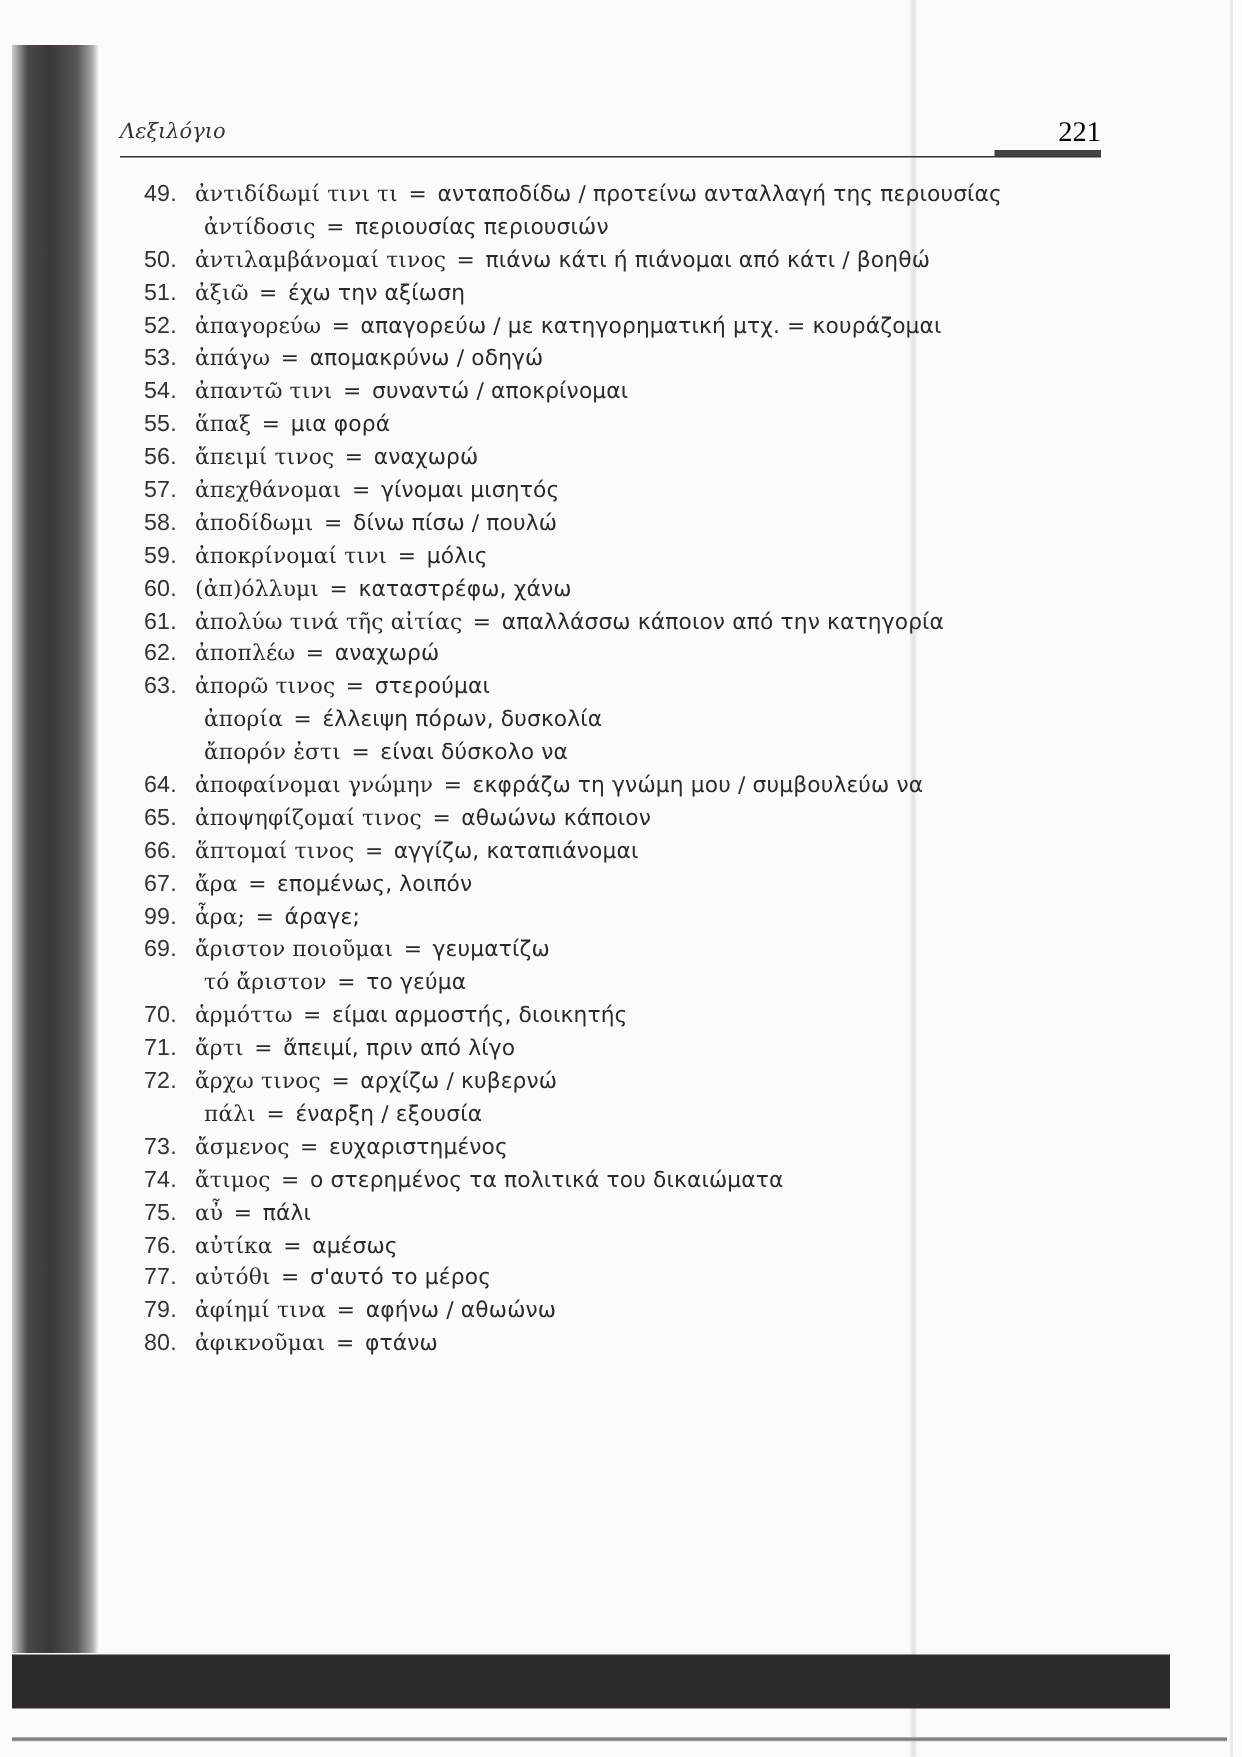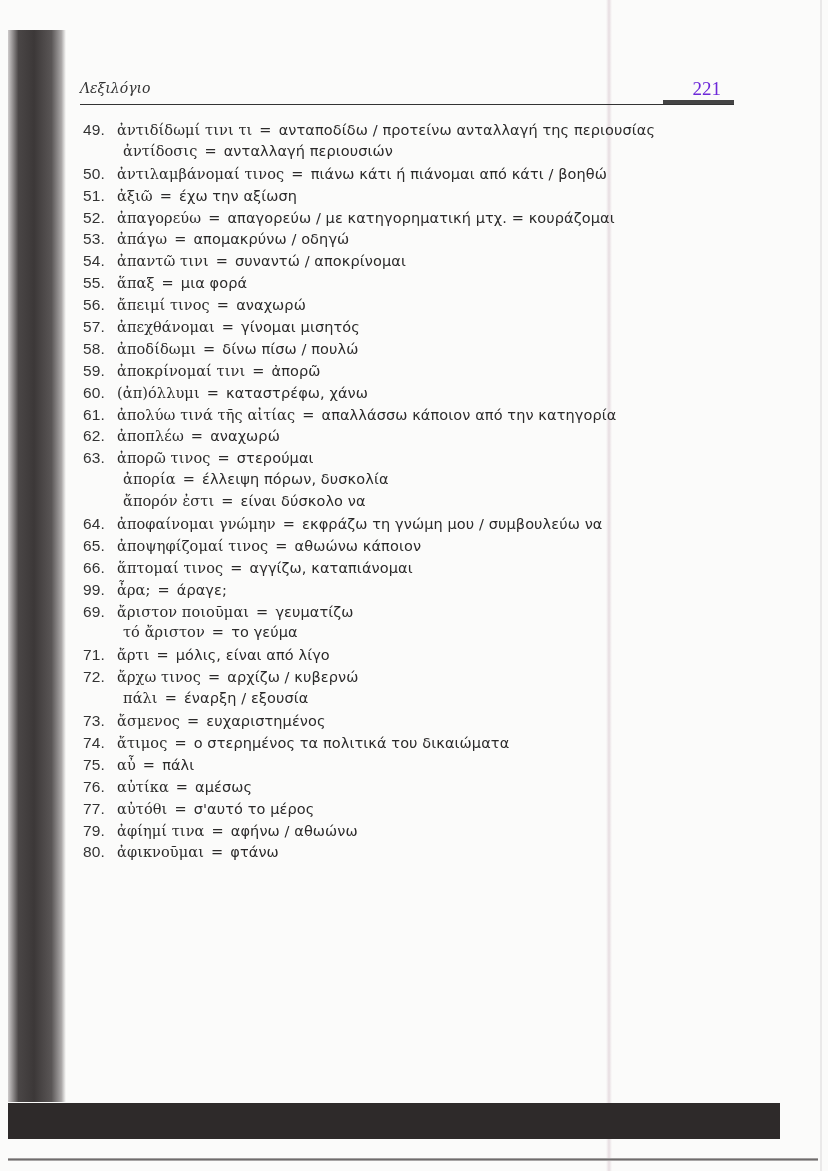--- a/index.html
+++ b/index.html
@@ -31,31 +31,31 @@
   }
   .header {
     position: absolute; left: 80px; top: 80px; width: 654px; height: 24px;
   }
   .header-title {
     position: absolute; left: 0; top: 0;
     font-family: "DejaVu Serif", serif; font-style: italic;
     font-size: 14px; color: #333;
   }
   .header-page {
-    position: absolute; right: 13px; top: -2px;
-    font-family: "Liberation Serif", serif; font-size: 19px; color: #6d28d9;
+    position: absolute; right: 0; top: -2px;
+    font-family: "Liberation Serif", serif; font-size: 19px; color: #000000;
   }
   .header-rule {
     position: absolute; left: 80px; top: 104px; width: 654px; height: 1px; background: #333;
   }
   .header-rule-thick {
     position: absolute; left: 663px; top: 100px; width: 71px; height: 4px; background: #444;
   }
   .entries {
-    position: absolute; left: 83px; top: 119px; width: 680px;
+    position: absolute; left: 96px; top: 119px; width: 680px;
     font-size: 15.5px; line-height: 21.9px; letter-spacing: 0.1px;
   }
   .line { white-space: nowrap; position: relative; height: 21.9px; }
   .num { display: inline-block; width: 34px; font-family: "Liberation Sans", sans-serif; font-size: 15.5px; color: #333; }
   .greek { font-family: "DejaVu Serif", serif; font-size: 14.5px; }
   .eq { padding: 0 2px; }
   .modern { font-family: "DejaVu Sans", sans-serif; font-size: 14.5px; }
   .sub { padding-left: 40px; }
   .cont { padding-left: 300px; }
 </style>
@@ -70,44 +70,46 @@
 
 <div class="header">
   <span class="header-title">Λεξιλόγιο</span>
   <span class="header-page">221</span>
 </div>
 <div class="header-rule"></div>
 <div class="header-rule-thick"></div>
 
 <div class="entries" id="entries">
     <div class="line"><span class="num">49.</span><span class="greek">ἀντιδίδωμί τινι τι</span> <span class="eq modern">=</span> <span class="modern">ανταποδίδω / προτείνω ανταλλαγή της περιουσίας</span></div>
-    <div class="line sub"><span class="greek">ἀντίδοσις</span> <span class="eq modern">=</span> <span class="modern">ανταλλαγή περιουσιών</span></div>
+    <div class="line sub"><span class="greek">ἀντίδοσις</span> <span class="eq modern">=</span> <span class="modern">περιουσίας περιουσιών</span></div>
     <div class="line"><span class="num">50.</span><span class="greek">ἀντιλαμβάνομαί τινος</span> <span class="eq modern">=</span> <span class="modern">πιάνω κάτι ή πιάνομαι από κάτι / βοηθώ</span></div>
     <div class="line"><span class="num">51.</span><span class="greek">ἀξιῶ</span> <span class="eq modern">=</span> <span class="modern">έχω την αξίωση</span></div>
     <div class="line"><span class="num">52.</span><span class="greek">ἀπαγορεύω</span> <span class="eq modern">=</span> <span class="modern">απαγορεύω / με κατηγορηματική μτχ. = κουράζομαι</span></div>
     <div class="line"><span class="num">53.</span><span class="greek">ἀπάγω</span> <span class="eq modern">=</span> <span class="modern">απομακρύνω / οδηγώ</span></div>
     <div class="line"><span class="num">54.</span><span class="greek">ἀπαντῶ τινι</span> <span class="eq modern">=</span> <span class="modern">συναντώ / αποκρίνομαι</span></div>
     <div class="line"><span class="num">55.</span><span class="greek">ἅπαξ</span> <span class="eq modern">=</span> <span class="modern">μια φορά</span></div>
     <div class="line"><span class="num">56.</span><span class="greek">ἄπειμί τινος</span> <span class="eq modern">=</span> <span class="modern">αναχωρώ</span></div>
     <div class="line"><span class="num">57.</span><span class="greek">ἀπεχθάνομαι</span> <span class="eq modern">=</span> <span class="modern">γίνομαι μισητός</span></div>
     <div class="line"><span class="num">58.</span><span class="greek">ἀποδίδωμι</span> <span class="eq modern">=</span> <span class="modern">δίνω πίσω / πουλώ</span></div>
-    <div class="line"><span class="num">59.</span><span class="greek">ἀποκρίνομαί τινι</span> <span class="eq modern">=</span> <span class="modern">ἀπορῶ</span></div>
+    <div class="line"><span class="num">59.</span><span class="greek">ἀποκρίνομαί τινι</span> <span class="eq modern">=</span> <span class="modern">μόλις</span></div>
     <div class="line"><span class="num">60.</span><span class="greek">(ἀπ)όλλυμι</span> <span class="eq modern">=</span> <span class="modern">καταστρέφω, χάνω</span></div>
     <div class="line"><span class="num">61.</span><span class="greek">ἀπολύω τινά τῆς αἰτίας</span> <span class="eq modern">=</span> <span class="modern">απαλλάσσω κάποιον από την κατηγορία</span></div>
     <div class="line"><span class="num">62.</span><span class="greek">ἀποπλέω</span> <span class="eq modern">=</span> <span class="modern">αναχωρώ</span></div>
     <div class="line"><span class="num">63.</span><span class="greek">ἀπορῶ τινος</span> <span class="eq modern">=</span> <span class="modern">στερούμαι</span></div>
     <div class="line sub"><span class="greek">ἀπορία</span> <span class="eq modern">=</span> <span class="modern">έλλειψη πόρων, δυσκολία</span></div>
     <div class="line sub"><span class="greek">ἄπορόν ἐστι</span> <span class="eq modern">=</span> <span class="modern">είναι δύσκολο να</span></div>
     <div class="line"><span class="num">64.</span><span class="greek">ἀποφαίνομαι γνώμην</span> <span class="eq modern">=</span> <span class="modern"> εκφράζω τη γνώμη μου / συμβουλεύω να</span></div>
     <div class="line"><span class="num">65.</span><span class="greek">ἀποψηφίζομαί τινος</span> <span class="eq modern">=</span> <span class="modern">αθωώνω κάποιον</span></div>
     <div class="line"><span class="num">66.</span><span class="greek">ἅπτομαί τινος</span> <span class="eq modern">=</span> <span class="modern">αγγίζω, καταπιάνομαι</span></div>
+    <div class="line"><span class="num">67.</span><span class="greek">ἄρα</span> <span class="eq modern">=</span> <span class="modern">επομένως, λοιπόν</span></div>
     <div class="line"><span class="num">99.</span><span class="greek">ἆρα;</span> <span class="eq modern">=</span> <span class="modern">άραγε;</span></div>
     <div class="line"><span class="num">69.</span><span class="greek">ἄριστον ποιοῦμαι</span> <span class="eq modern">=</span> <span class="modern">γευματίζω</span></div>
     <div class="line sub"><span class="greek">τό ἄριστον</span> <span class="eq modern">=</span> <span class="modern">το γεύμα</span></div>
-    <div class="line"><span class="num">71.</span><span class="greek">ἄρτι</span> <span class="eq modern">=</span> <span class="modern">μόλις, είναι από λίγο</span></div>
+    <div class="line"><span class="num">70.</span><span class="greek">ἁρμόττω</span> <span class="eq modern">=</span> <span class="modern">είμαι αρμοστής, διοικητής</span></div>
+    <div class="line"><span class="num">71.</span><span class="greek">ἄρτι</span> <span class="eq modern">=</span> <span class="modern">ἄπειμί, πριν από λίγο</span></div>
     <div class="line"><span class="num">72.</span><span class="greek">ἄρχω τινος</span> <span class="eq modern">=</span> <span class="modern">αρχίζω / κυβερνώ</span></div>
     <div class="line sub"><span class="greek">πάλι</span> <span class="eq modern">=</span> <span class="modern">έναρξη / εξουσία</span></div>
     <div class="line"><span class="num">73.</span><span class="greek">ἄσμενος</span> <span class="eq modern">=</span> <span class="modern">ευχαριστημένος</span></div>
     <div class="line"><span class="num">74.</span><span class="greek">ἄτιμος</span> <span class="eq modern">=</span> <span class="modern">ο στερημένος τα πολιτικά του δικαιώματα</span></div>
     <div class="line"><span class="num">75.</span><span class="greek">αὖ</span> <span class="eq modern">=</span> <span class="modern">πάλι</span></div>
     <div class="line"><span class="num">76.</span><span class="greek">αὐτίκα</span> <span class="eq modern">=</span> <span class="modern">αμέσως</span></div>
     <div class="line"><span class="num">77.</span><span class="greek">αὐτόθι</span> <span class="eq modern">=</span> <span class="modern">σ'αυτό το μέρος</span></div>
     <div class="line"><span class="num">79.</span><span class="greek">ἀφίημί τινα</span> <span class="eq modern">=</span> <span class="modern">αφήνω / αθωώνω</span></div>
     <div class="line"><span class="num">80.</span><span class="greek">ἀφικνοῦμαι</span> <span class="eq modern">=</span> <span class="modern">φτάνω</span></div>
   </div>

